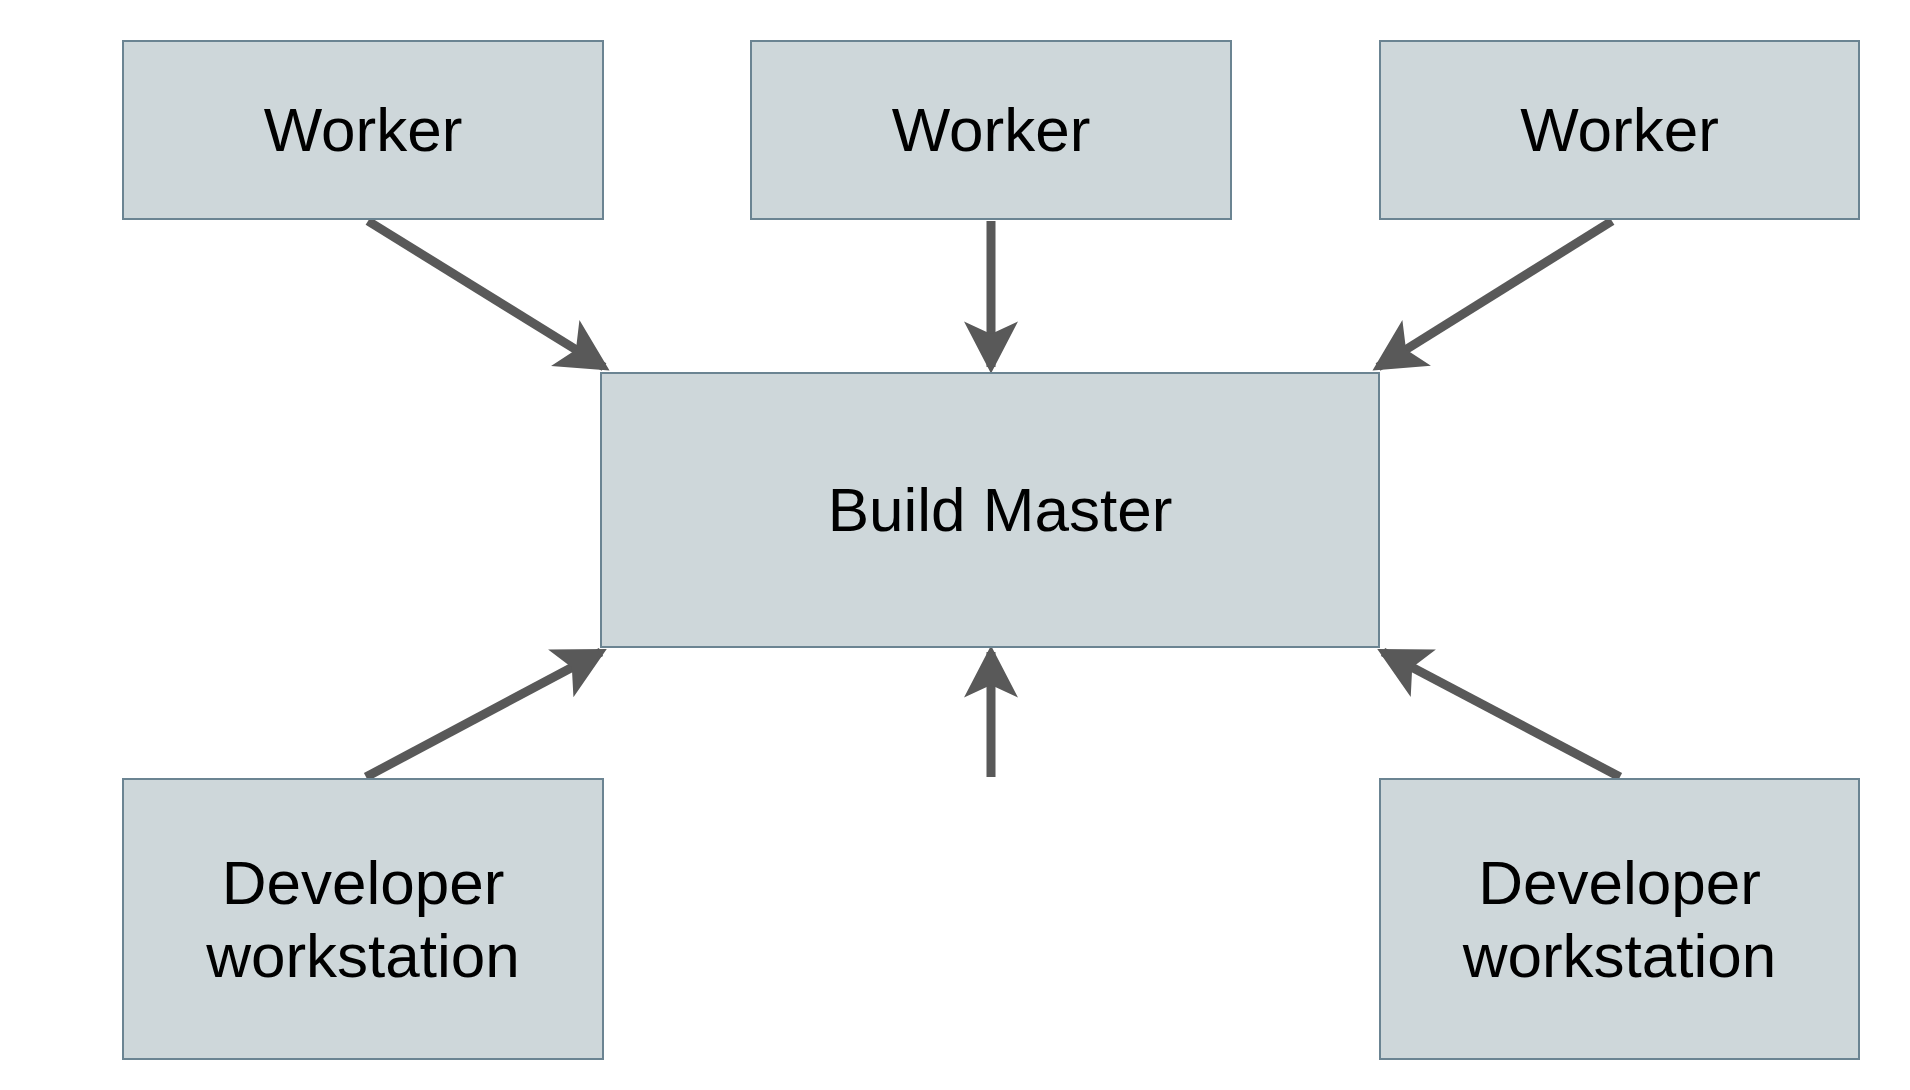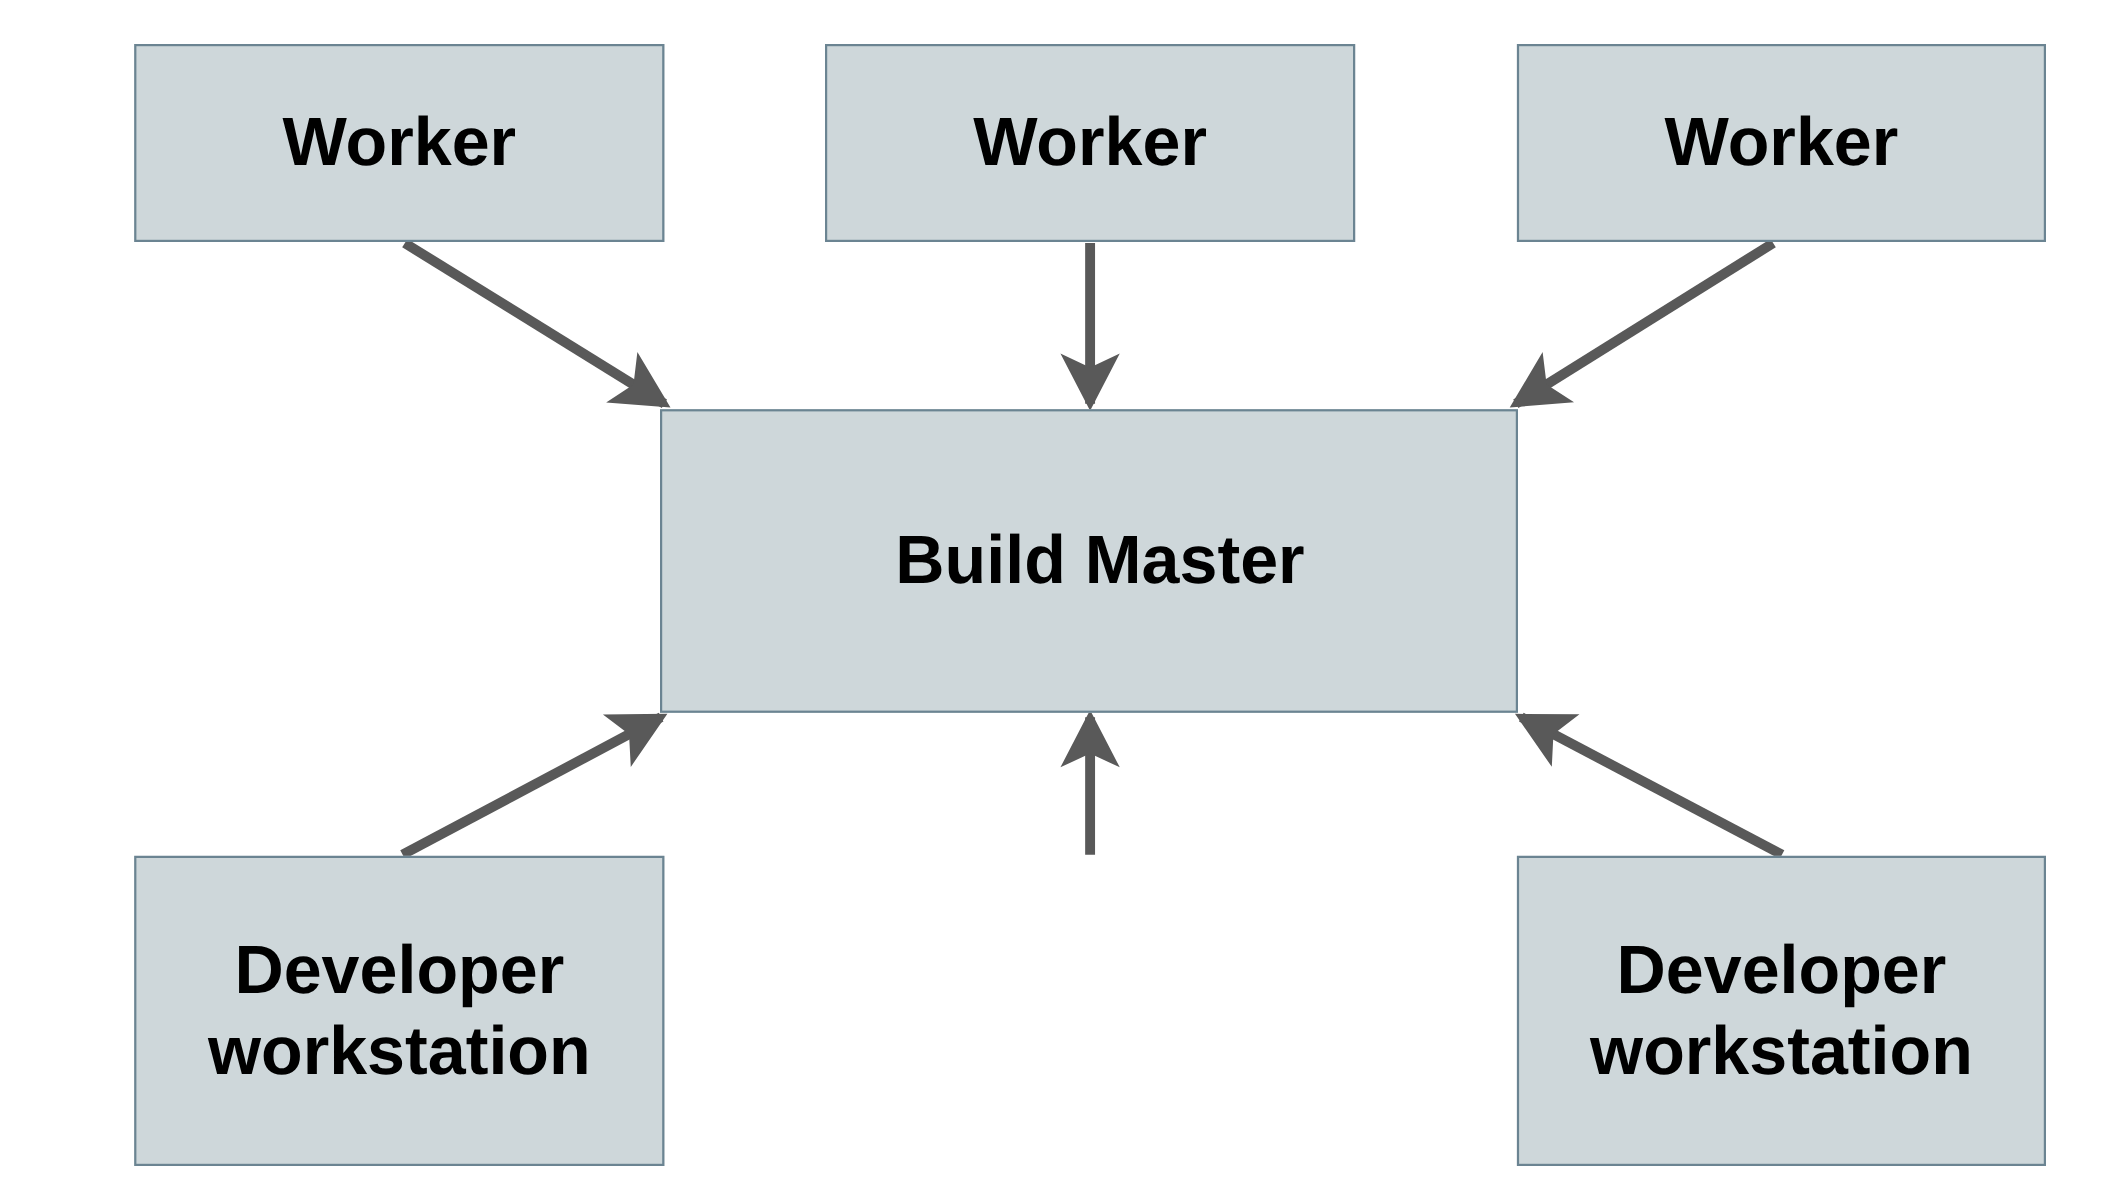--- a/index.html
+++ b/index.html
@@ -28,21 +28,21 @@
   .node {
     position: absolute;
     box-sizing: border-box;
     background: #ced7da;
     border: 2px solid #6b8492;
     display: flex;
     align-items: center;
     justify-content: center;
     text-align: center;
     color: #000000;
-    font-weight: 700;
+    font-weight: 400;
     line-height: 1.18;
     white-space: pre-line;
   }
   .node-label {
     display: block;
     width: 100%;
     white-space: pre-line;
   }
   .n-worker-left   { left: 122px;  top: 40px;  width: 482px; height: 180px; font-size: 62px; }
   .n-worker-center { left: 750px;  top: 40px;  width: 482px; height: 180px; font-size: 62px; }

